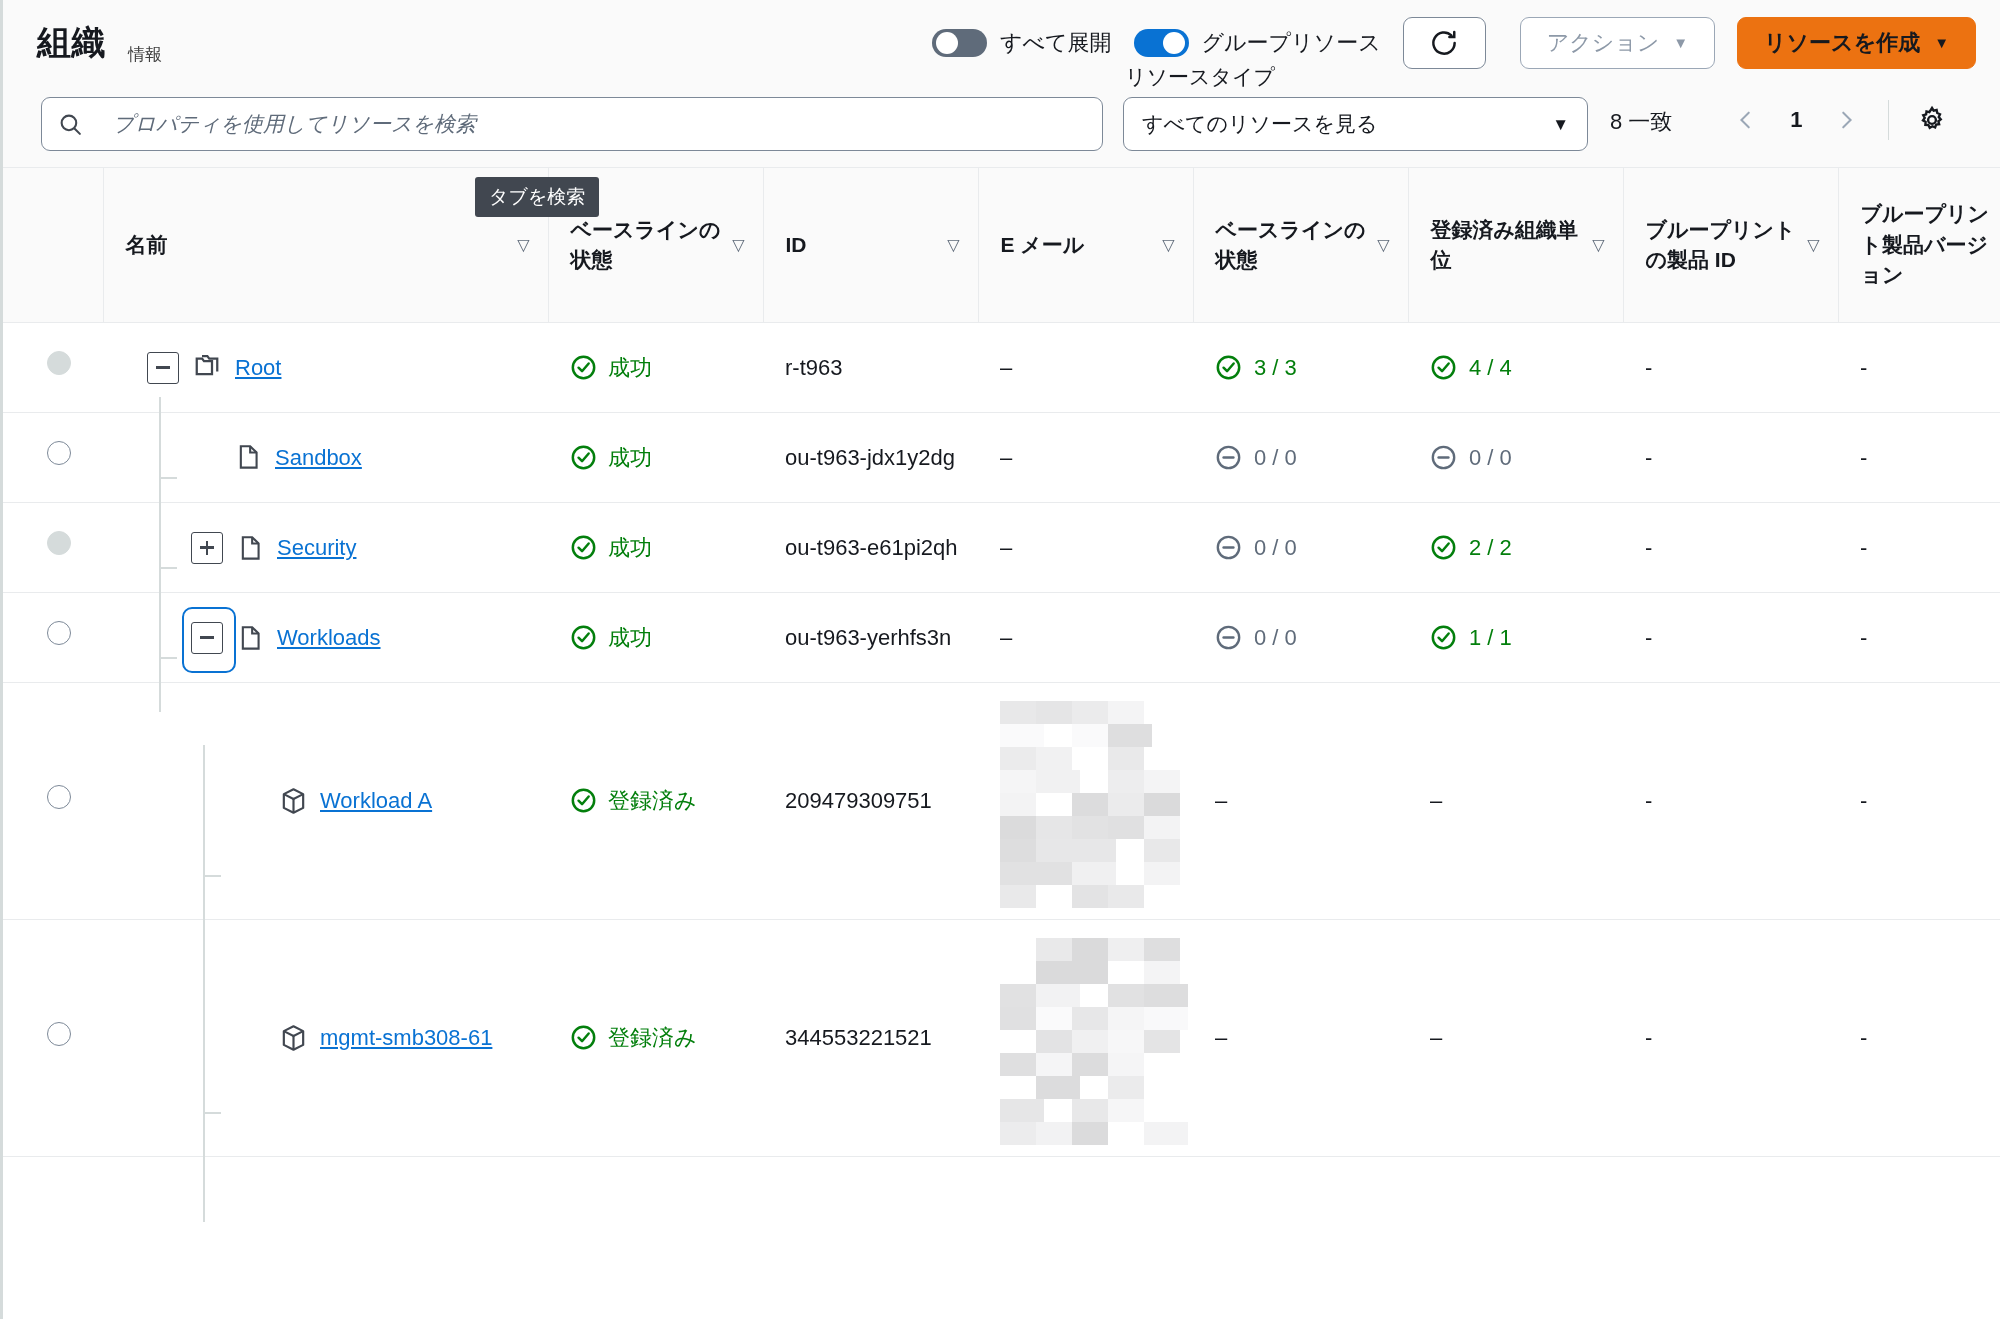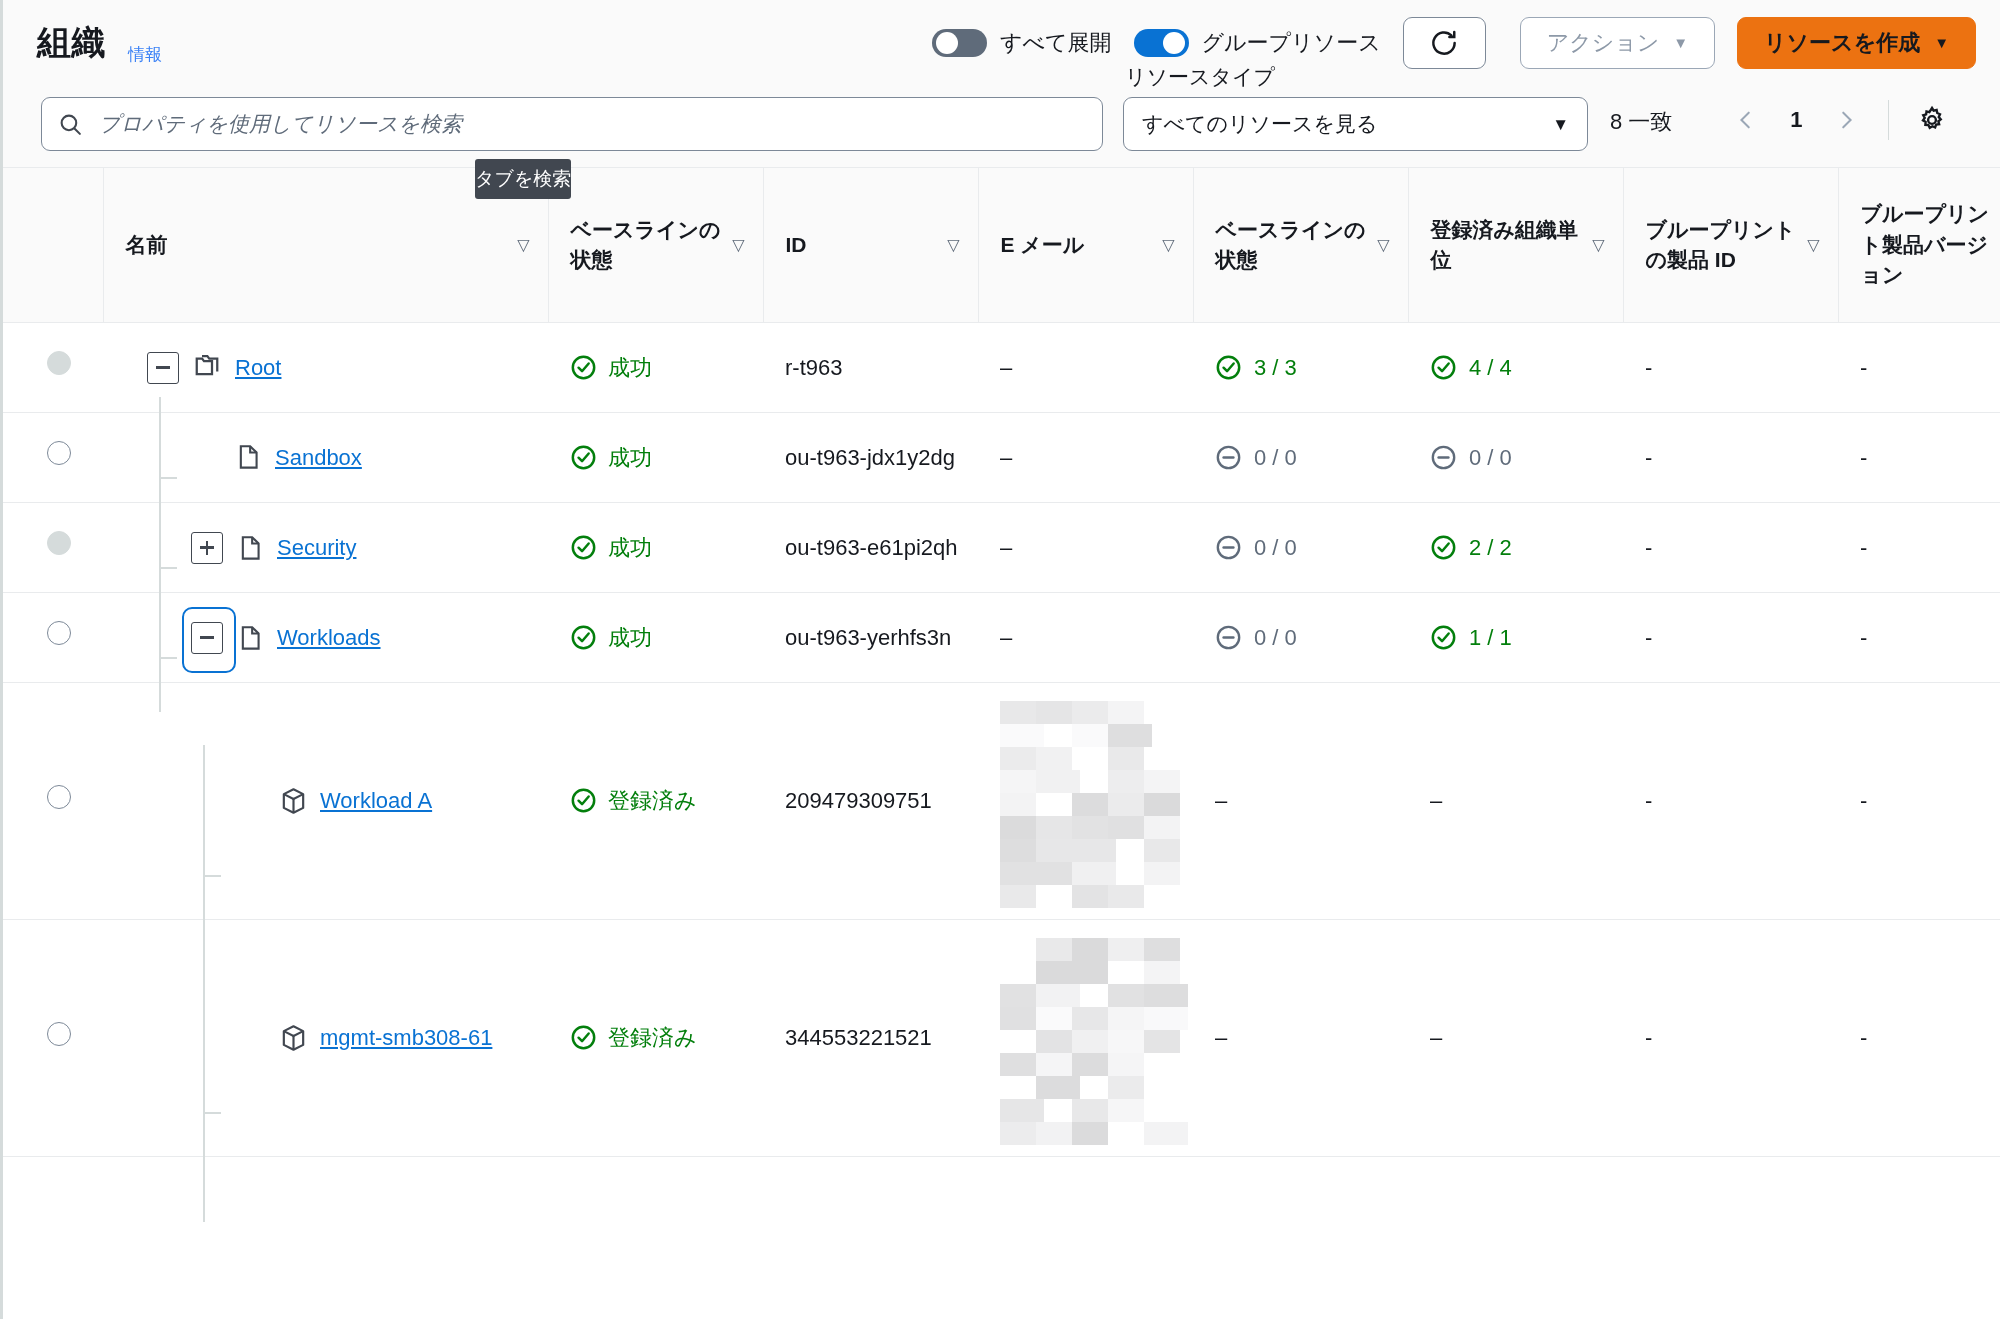--- a/index.html
+++ b/index.html
@@ -13,21 +13,21 @@
   }
   .app{position:relative;width:2000px;height:1319px;background:#fff;box-sizing:border-box;border-left:3px solid #d5dbdb;}
 
   
   .header{
     position:relative;height:85px;background:#fafafa;
     display:flex;align-items:center;padding:0 24px 0 34px;box-sizing:border-box;
   }
   .title-wrap{display:flex;align-items:flex-end;gap:22px;}
   .page-title{font-size:34px;font-weight:700;letter-spacing:.5px;color:#16191f;}
-  .info-link{font-size:17px;color:#3b82f6;text-decoration:none;cursor:pointer;font-family:Liberation Mono, monospace;}
+  .info-link{font-size:17px;color:#404040;text-decoration:none;cursor:pointer;font-family:Liberation Mono, monospace;}
 
   .header-right{margin-left:auto;display:flex;align-items:center;gap:22px;}
 
   .toggle-group{display:flex;align-items:center;gap:13px;}
   .switch{width:55px;height:28px;border-radius:14px;position:relative;flex:0 0 auto;cursor:pointer;}
   .switch.off{background:#5f6b7a;}
   .switch.on{background:#0972d3;}
   .switch .knob{position:absolute;top:3px;width:22px;height:22px;border-radius:50%;background:#fff;}
   .switch.off .knob{left:4px;}
   .switch.on .knob{left:29px;}
@@ -46,21 +46,21 @@
   .btn-primary{background:#ec7211;border:1px solid #ec7211;color:#16191f;font-weight:700;}
   .caret{font-size:15px;line-height:1;}
 
   
   .filterbar{
     position:relative;height:82px;background:#fafafa;
     display:flex;align-items:flex-end;padding:0 24px 16px 38px;box-sizing:border-box;gap:0;
   }
   .search-box{
     position:relative;width:1062px;height:54px;border:1px solid #7d8998;border-radius:9px;background:#fff;
-    display:flex;align-items:center;padding:0 16px;box-sizing:border-box;gap:14px;
+    display:flex;align-items:center;padding:0 16px;box-sizing:border-box;gap:28px;
   }
   .search-icon{flex:0 0 auto;display:block;}
   .search-input{
     border:0;outline:0;background:transparent;font-size:21px;width:100%;
     font-family:inherit;color:#16191f;font-style:italic;
   }
   .search-input::placeholder{color:#5f6b7a;font-style:italic;}
 
   .select-wrap{margin-left:20px;position:relative;}
   .select-label{position:absolute;top:-34px;left:2px;font-size:21px;color:#16191f;white-space:nowrap;}
@@ -73,22 +73,22 @@
 
   .match-count{margin-left:22px;font-size:22px;color:#16191f;white-space:nowrap;padding-bottom:14px;}
 
   .pager{margin-left:52px;display:flex;align-items:center;gap:8px;padding-bottom:8px;}
   .pg-btn{width:44px;height:44px;display:flex;align-items:center;justify-content:center;cursor:pointer;color:#9ba7b6;}
   .pg-num{min-width:40px;text-align:center;font-size:22px;font-weight:700;color:#16191f;cursor:pointer;}
   .pg-sep{width:1px;height:40px;background:#d5dbdb;margin:0 12px;}
   .gear-btn{width:46px;height:46px;display:flex;align-items:center;justify-content:center;cursor:pointer;}
 
   .tooltip{
-    position:absolute;left:472px;top:74px;background:#414750;color:#fff;
-    font-size:19px;padding:7px 0;border-radius:3px;white-space:nowrap;z-index:40;
+    position:absolute;left:472px;top:92px;background:#414750;color:#fff;
+    font-size:19px;padding:7px 14px;border-radius:3px;white-space:nowrap;z-index:40;
   }
 
   
   .table-wrap{position:relative;width:100%;}
   table.grid{border-collapse:collapse;width:2000px;table-layout:fixed;}
   table.grid th{
     background:#fafafa;vertical-align:middle;text-align:left;
     font-size:21px;font-weight:700;color:#16191f;line-height:1.45;
     border-top:1px solid #e9ebed;border-bottom:1px solid #e9ebed;
     padding:28px 10px 28px 22px;box-sizing:border-box;height:155px;

